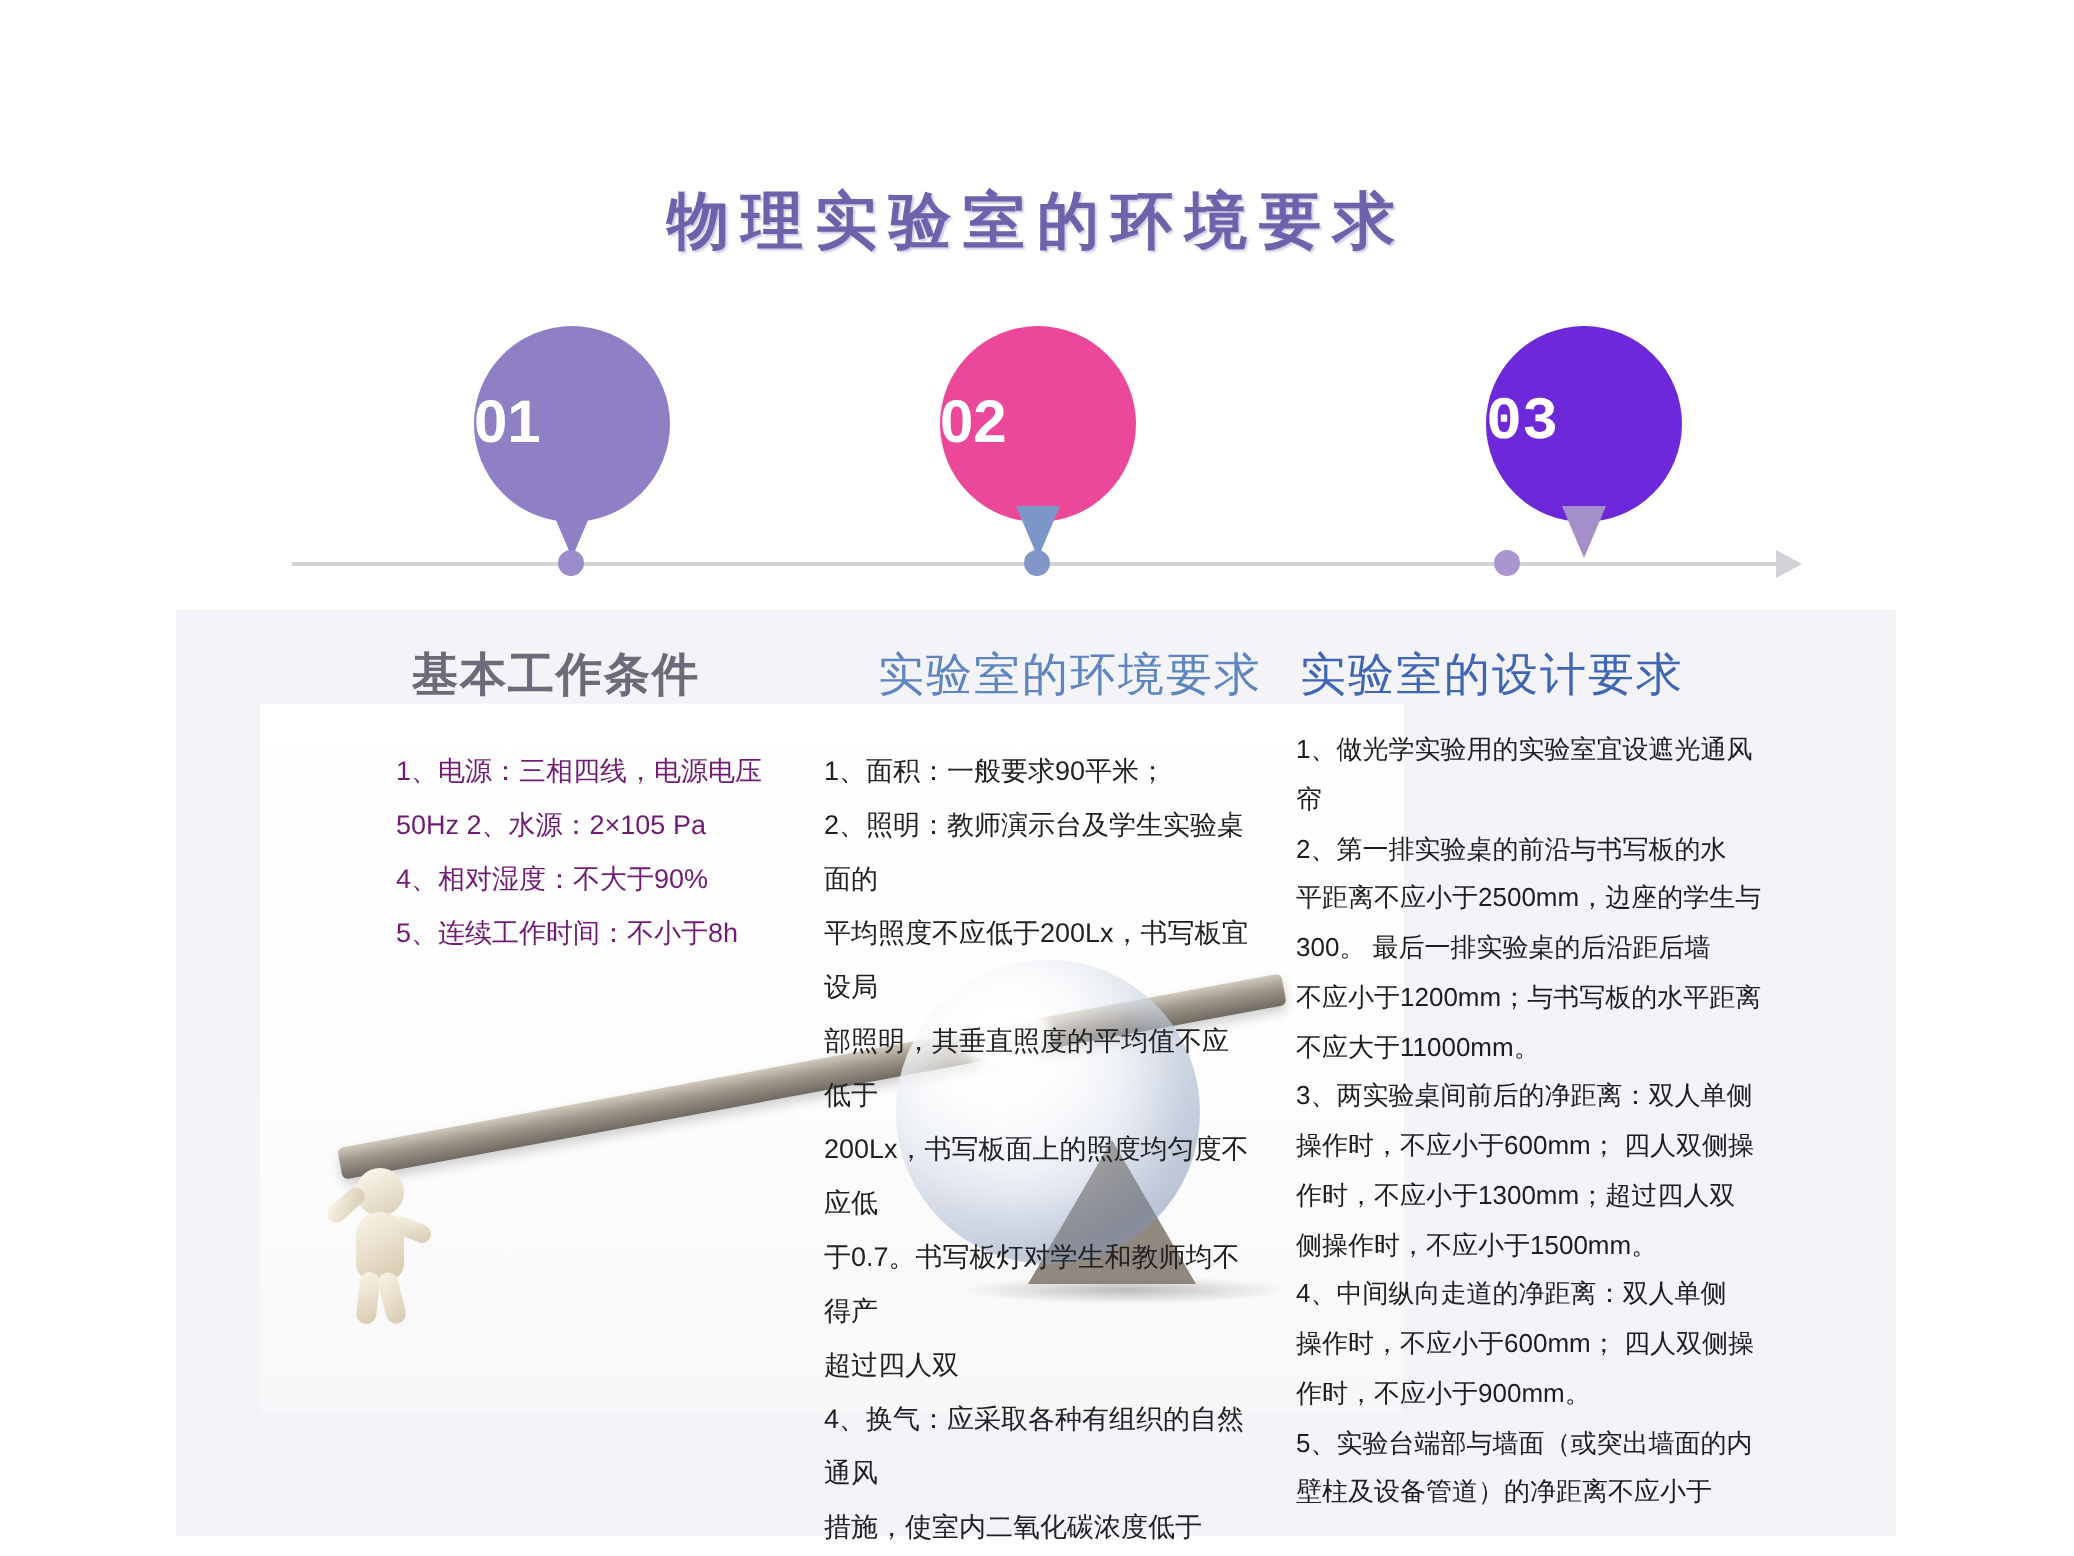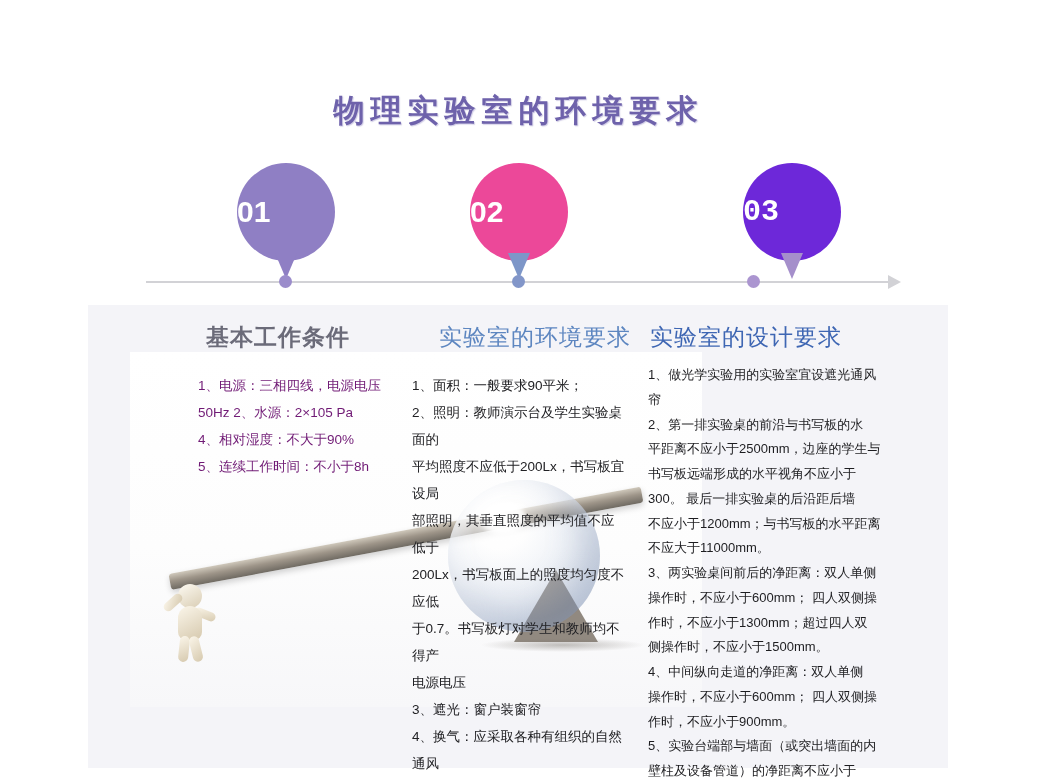--- a/index.html
+++ b/index.html
@@ -301,33 +301,31 @@
     <p>5、连续工作时间：不小于8h</p>
   </div>
 
   <div class="col col-2">
     <p>1、面积：一般要求90平米；</p>
     <p>2、照明：教师演示台及学生实验桌面的</p>
     <p>平均照度不应低于200Lx，书写板宜设局</p>
     <p>部照明，其垂直照度的平均值不应低于</p>
     <p>200Lx，书写板面上的照度均匀度不应低</p>
     <p>于0.7。书写板灯对学生和教师均不得产</p>
-    <p>电源电压</p>
-    <p>3、遮光：窗户装窗帘</p>
+    <p>超过四人双</p>
     <p>4、换气：应采取各种有组织的自然通风</p>
     <p>措施，使室内二氧化碳浓度低于1.5%。</p>
 
   </div>
 
   <div class="col col-3">
     <p>1、做光学实验用的实验室宜设遮光通风</p>
     <p>帘</p>
     <p>2、第一排实验桌的前沿与书写板的水</p>
     <p>平距离不应小于2500mm，边座的学生与</p>
-    <p>书写板远端形成的水平视角不应小于</p>
     <p>300。    最后一排实验桌的后沿距后墙</p>
     <p>不应小于1200mm；与书写板的水平距离</p>
     <p>不应大于11000mm。</p>
     <p>3、两实验桌间前后的净距离：双人单侧</p>
     <p>操作时，不应小于600mm； 四人双侧操</p>
     <p>作时，不应小于1300mm；超过四人双</p>
     <p>侧操作时，不应小于1500mm。</p>
     <p>4、中间纵向走道的净距离：双人单侧</p>
     <p>操作时，不应小于600mm； 四人双侧操</p>
     <p>作时，不应小于900mm。</p>

